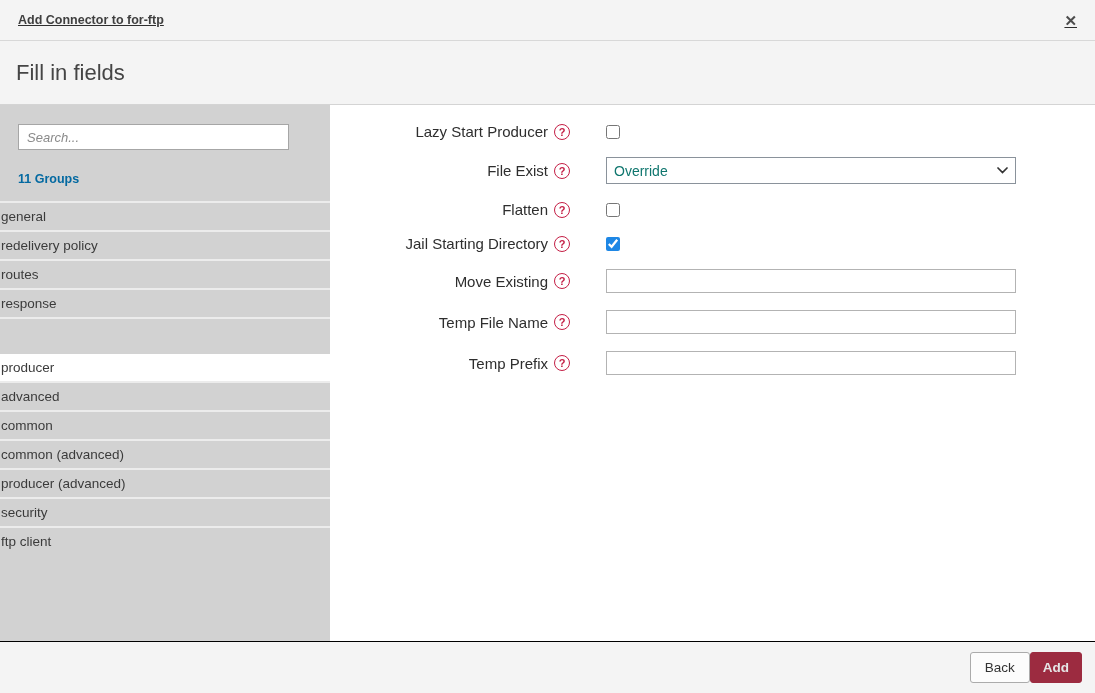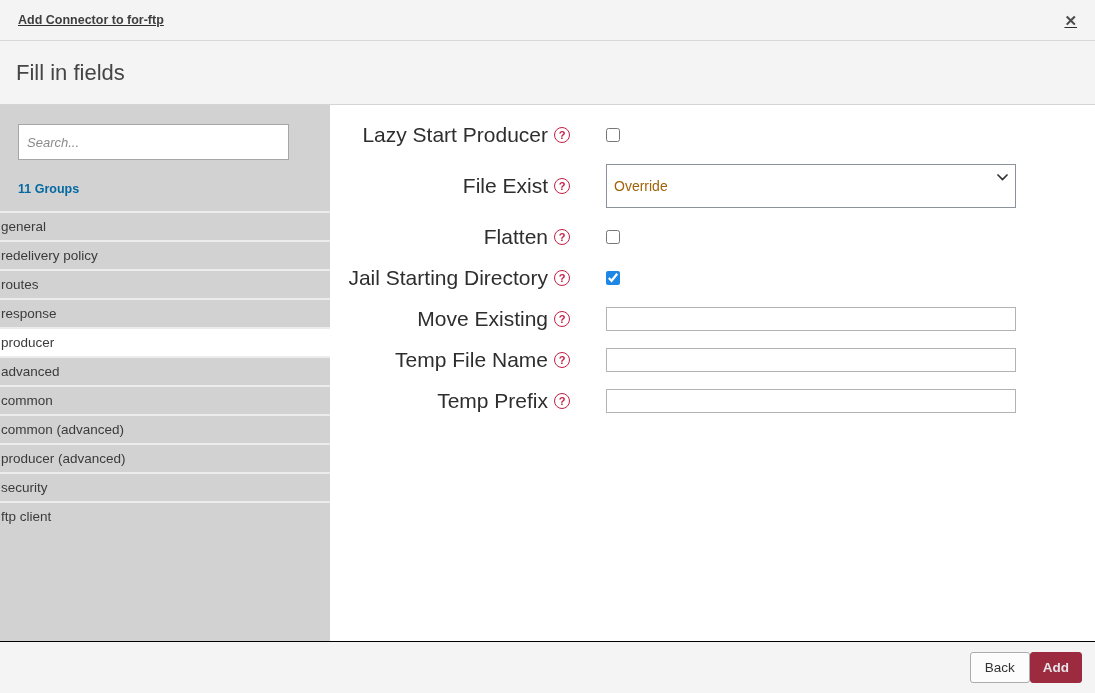--- a/index.html
+++ b/index.html
@@ -31,55 +31,55 @@
     border-bottom: 1px solid #d4d4d4;
     display: flex; align-items: center; padding: 0 16px;
   }
   .heading-band h1 { font-size: 22px; font-weight: 400; color: #454545; }
 
   
   .body-row { display: flex; height: 536px; flex: 0 0 536px; }
   .sidebar { width: 330px; flex: 0 0 330px; background: #d2d2d2; }
   .search-input {
     display: block; margin: 19px 18px 0 18px;
-    width: 271px; height: 36px;
+    width: 271px; height: 26px;
     border: 1px solid #a6a6a6; background: #fff;
     padding: 0 8px; font-size: 13px; font-family: "Liberation Sans", sans-serif;
     color: #333; outline: none;
   }
   .search-input::placeholder { font-style: italic; color: #8a8a8a; }
   .groups-count { margin: 22px 0 15px 18px; font-size: 12.5px; font-weight: bold; color: #0369a1; }
   .group-list { list-style: none; border-top: 2px solid #ececec; }
   .group-item {
     height: 29px; line-height: 27px; padding-left: 1px;
     font-size: 13.5px; color: #3b3b3b; cursor: pointer;
   }
   .group-item:not(:last-child) { border-bottom: 2px solid #ececec; }
-  .group-item.active { background: #ffffff; }
+  .group-item.active { background: #ffffff; margin-top: 35px; }
 
   
   .content { flex: 1; background: #fff; padding-top: 18px; }
   .form-row { display: flex; align-items: center; margin-bottom: 17px; }
   .label-cell { width: 240px; flex: 0 0 240px; display: flex; justify-content: flex-end; align-items: center; gap: 6px; }
-  .field-label { font-size: 21px; color: #2e2e2e; white-space: nowrap; }
+  .field-label { font-size: 15px; color: #2e2e2e; white-space: nowrap; }
   .help-icon {
     width: 16px; height: 16px; flex: 0 0 16px;
     border: 1px solid #c41e45; border-radius: 50%;
     color: #c41e45; font-size: 11px; font-weight: bold;
     text-align: center; line-height: 14px; cursor: pointer;
   }
   .control-cell { margin-left: 36px; }
   .cb {
     width: 14px; height: 14px; accent-color: #1e87e5; cursor: pointer; display: block;
   }
   .select-wrap { position: relative; width: 410px; }
   .select-wrap select {
-    width: 100%; height: 44px;
+    width: 100%; height: 27px;
     border: 1px solid #8a929b; border-radius: 0;
-    background: #fff; color: #a16207;
+    background: #fff; color: #0f766e;
     font-size: 14px; font-family: "Liberation Sans", sans-serif;
     padding: 0 22px 0 7px;
     appearance: none; -webkit-appearance: none; -moz-appearance: none;
     cursor: pointer; outline: none;
   }
   .chevron { position: absolute; right: 8px; top: 10px; pointer-events: none; line-height: 0; }
   .text-input {
     width: 410px; height: 24px;
     border: 1px solid #b3b3b3; background: #fff;
     padding: 0 6px; font-size: 14px; font-family: "Liberation Sans", sans-serif;

